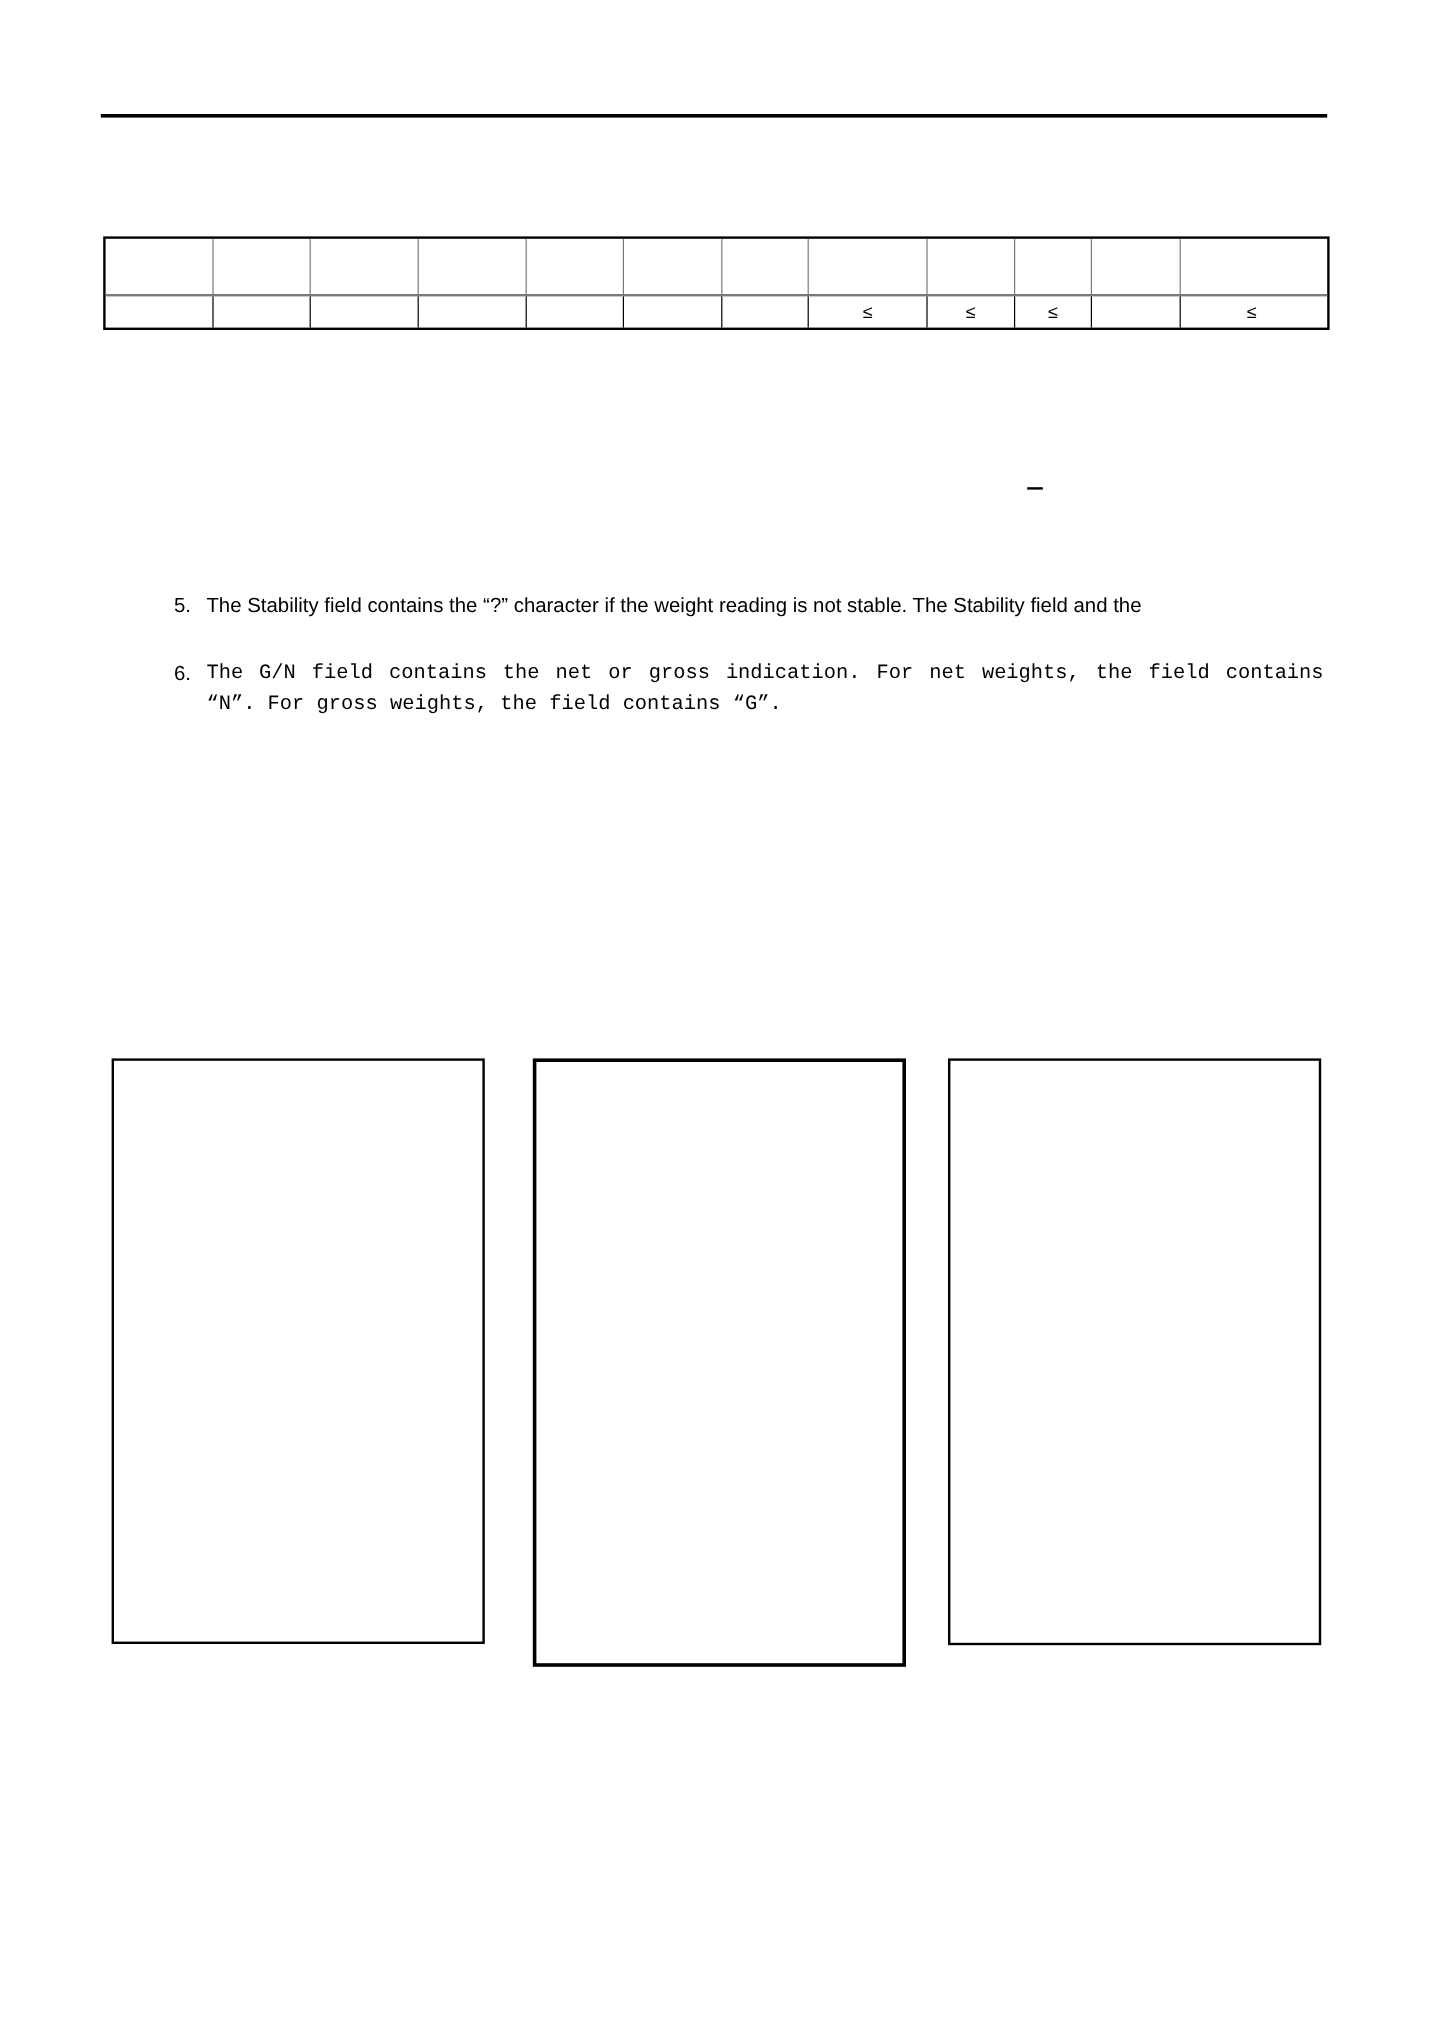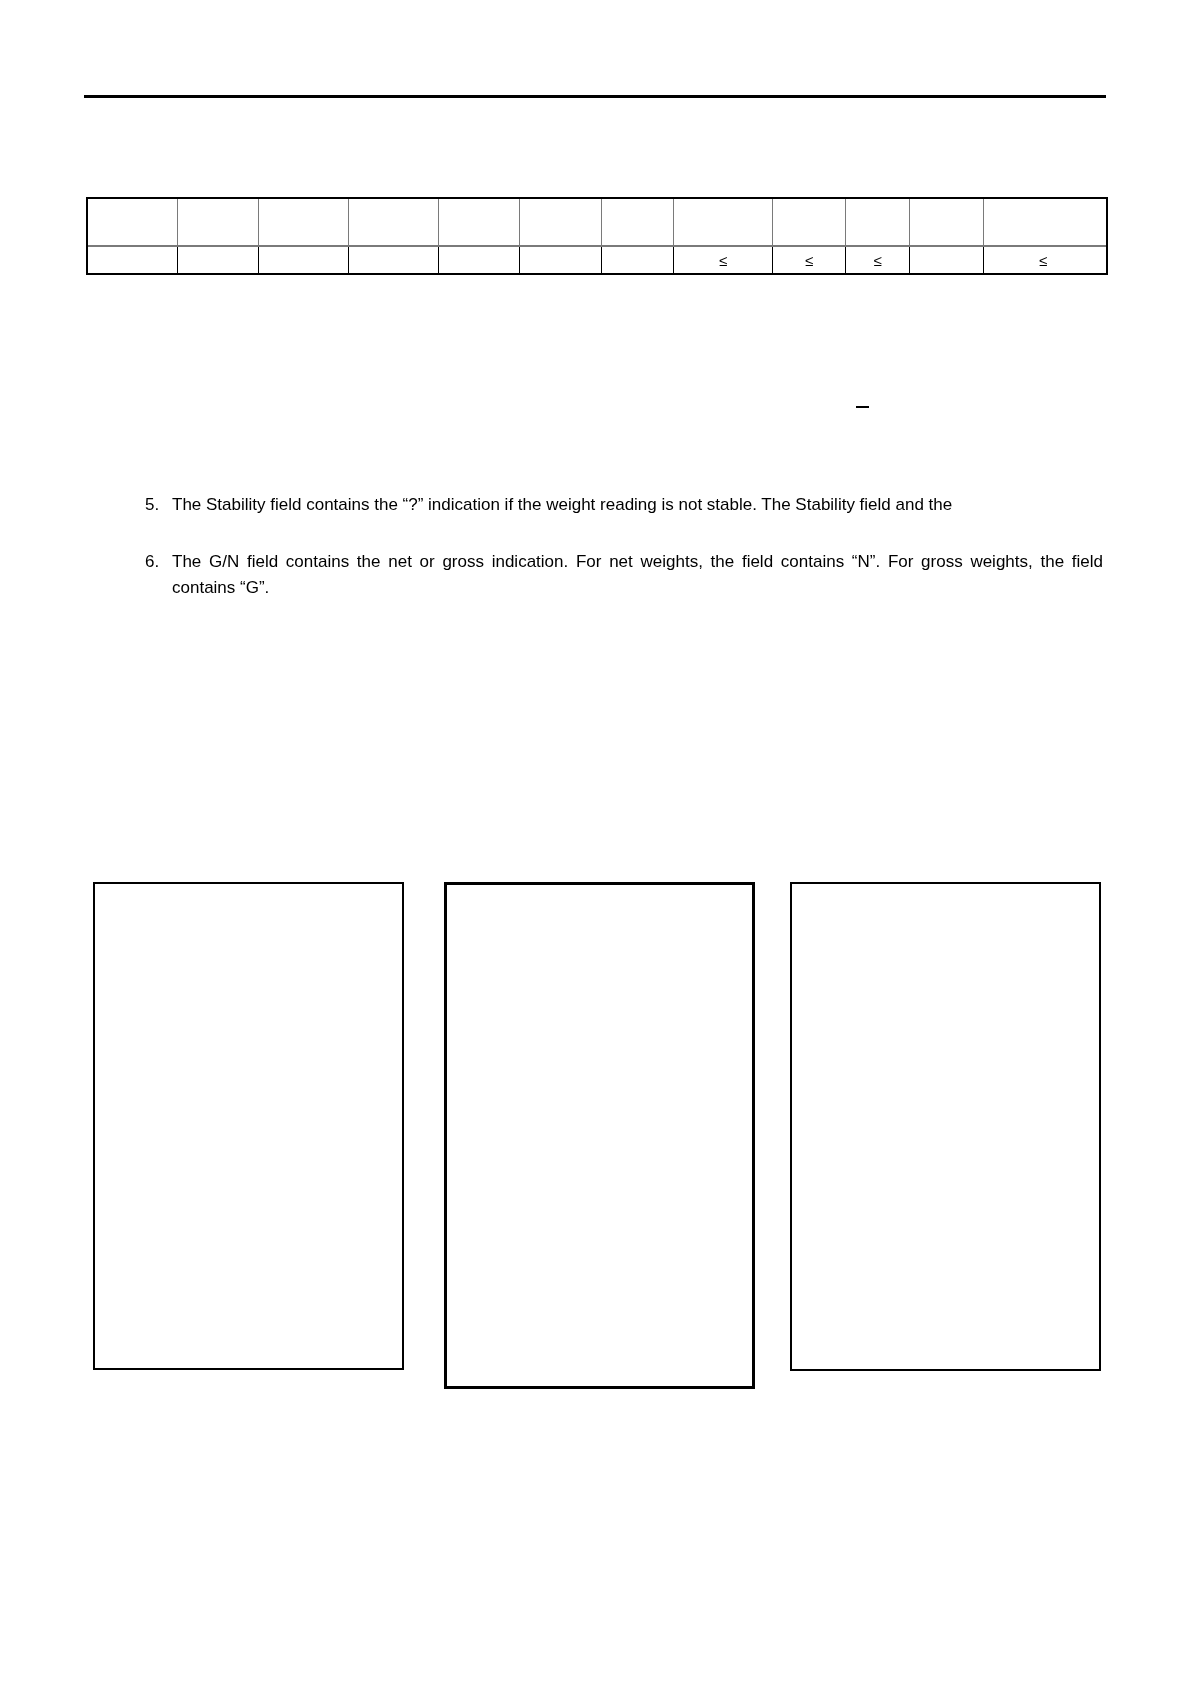--- a/index.html
+++ b/index.html
@@ -94,20 +94,21 @@
   .list-item .num {
     position: absolute;
     left: 0;
     top: 0;
   }
   .list-item .txt {
     margin-left: 27px;
   }
   .list-item.justified .txt {
     text-align: justify;
+    font-family: Liberation Mono, monospace;
   }
   #item5 { top: 492px; }
   #item6 { top: 549px; }
 
   
   .empty-box {
     position: absolute;
     background: #ffffff;
     box-sizing: border-box;
   }
@@ -168,21 +169,21 @@
       <div class="cell c9">≤</div>
       <div class="cell c10"></div>
       <div class="cell c11">≤</div>
     </div>
   </div>
 
   <div class="stray-dash"></div>
 
   <div class="list-item" id="item5">
     <span class="num">5.</span>
-    <div class="txt">The Stability field contains the “?” indication if the weight reading is not stable.  The Stability field and the</div>
+    <div class="txt">The Stability field contains the “?” character if the weight reading is not stable.  The Stability field and the</div>
   </div>
 
   <div class="list-item justified" id="item6">
     <span class="num">6.</span>
     <div class="txt">The G/N field contains the net or gross indication.  For net weights, the field contains “N”.  For gross weights, the field contains “G”.</div>
   </div>
 
   <div class="empty-box" id="box1"></div>
   <div class="empty-box" id="box2"></div>
   <div class="empty-box" id="box3"></div>

